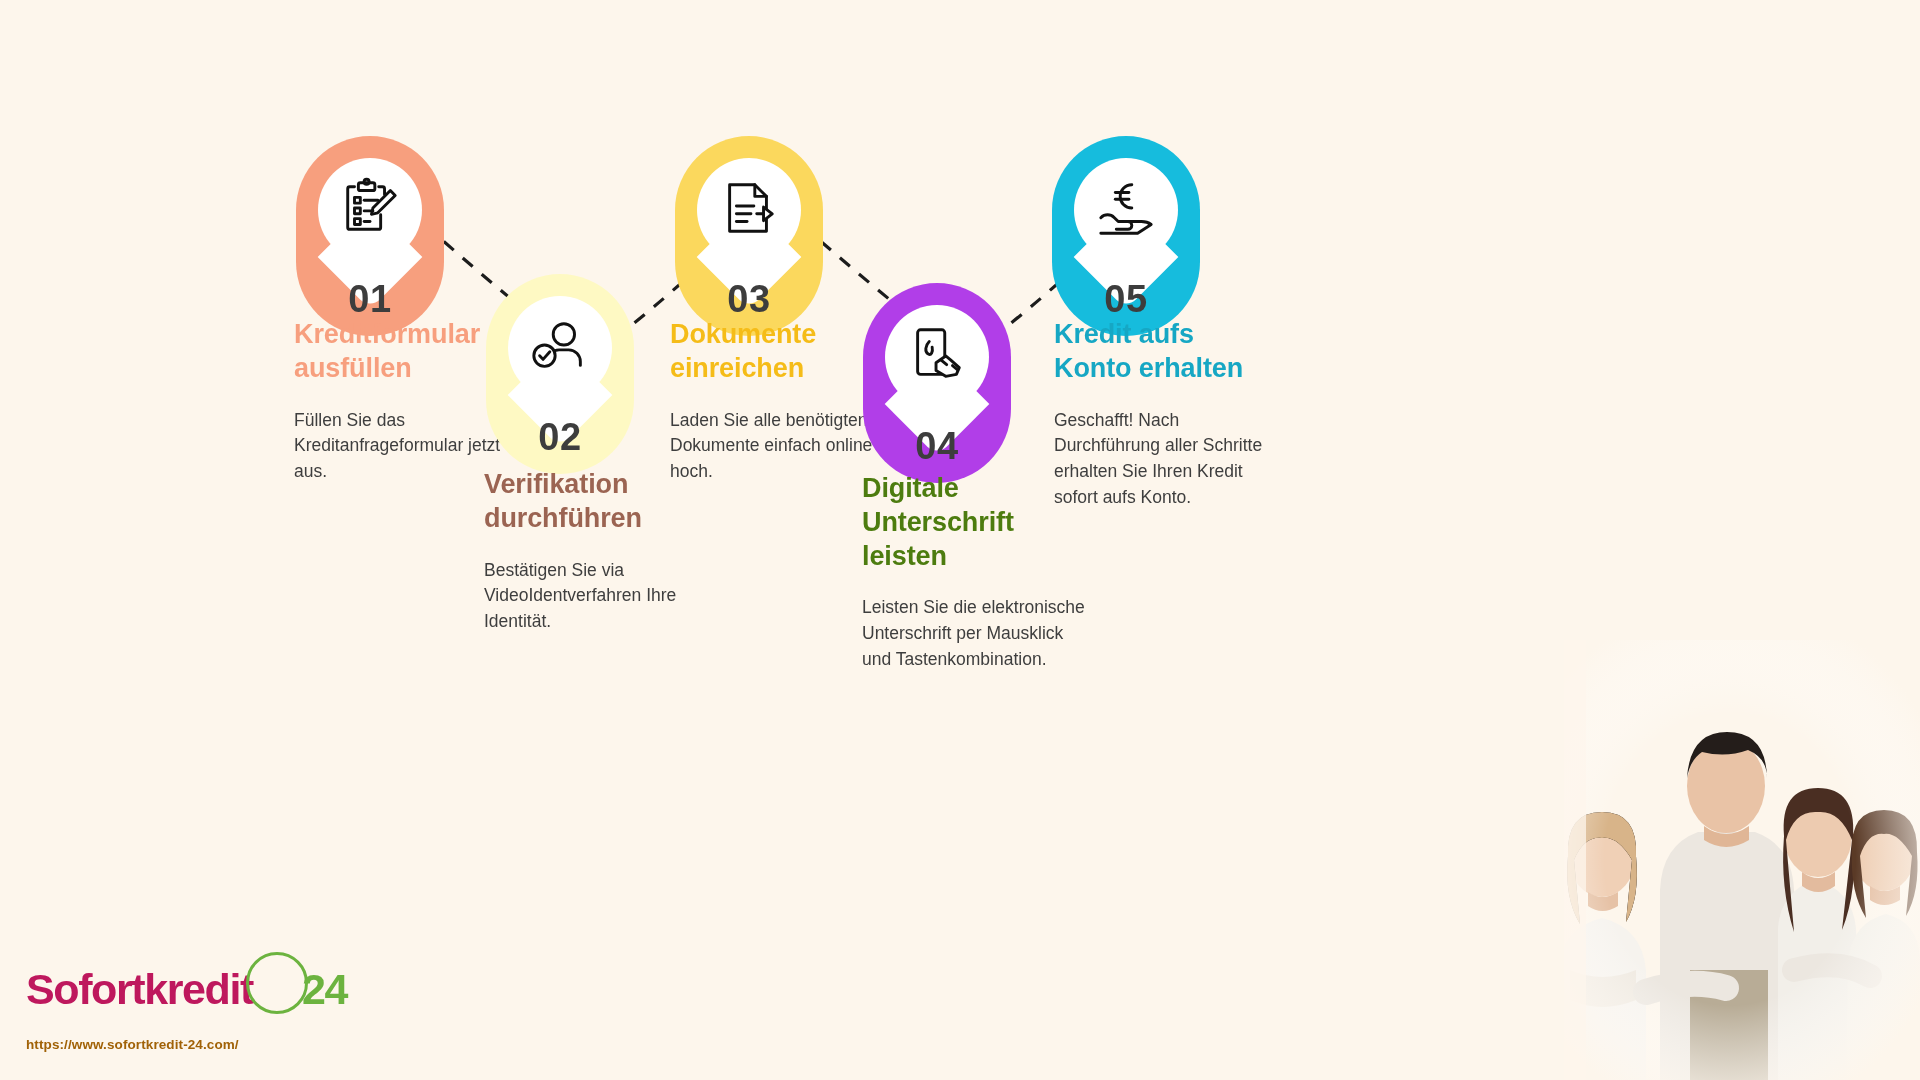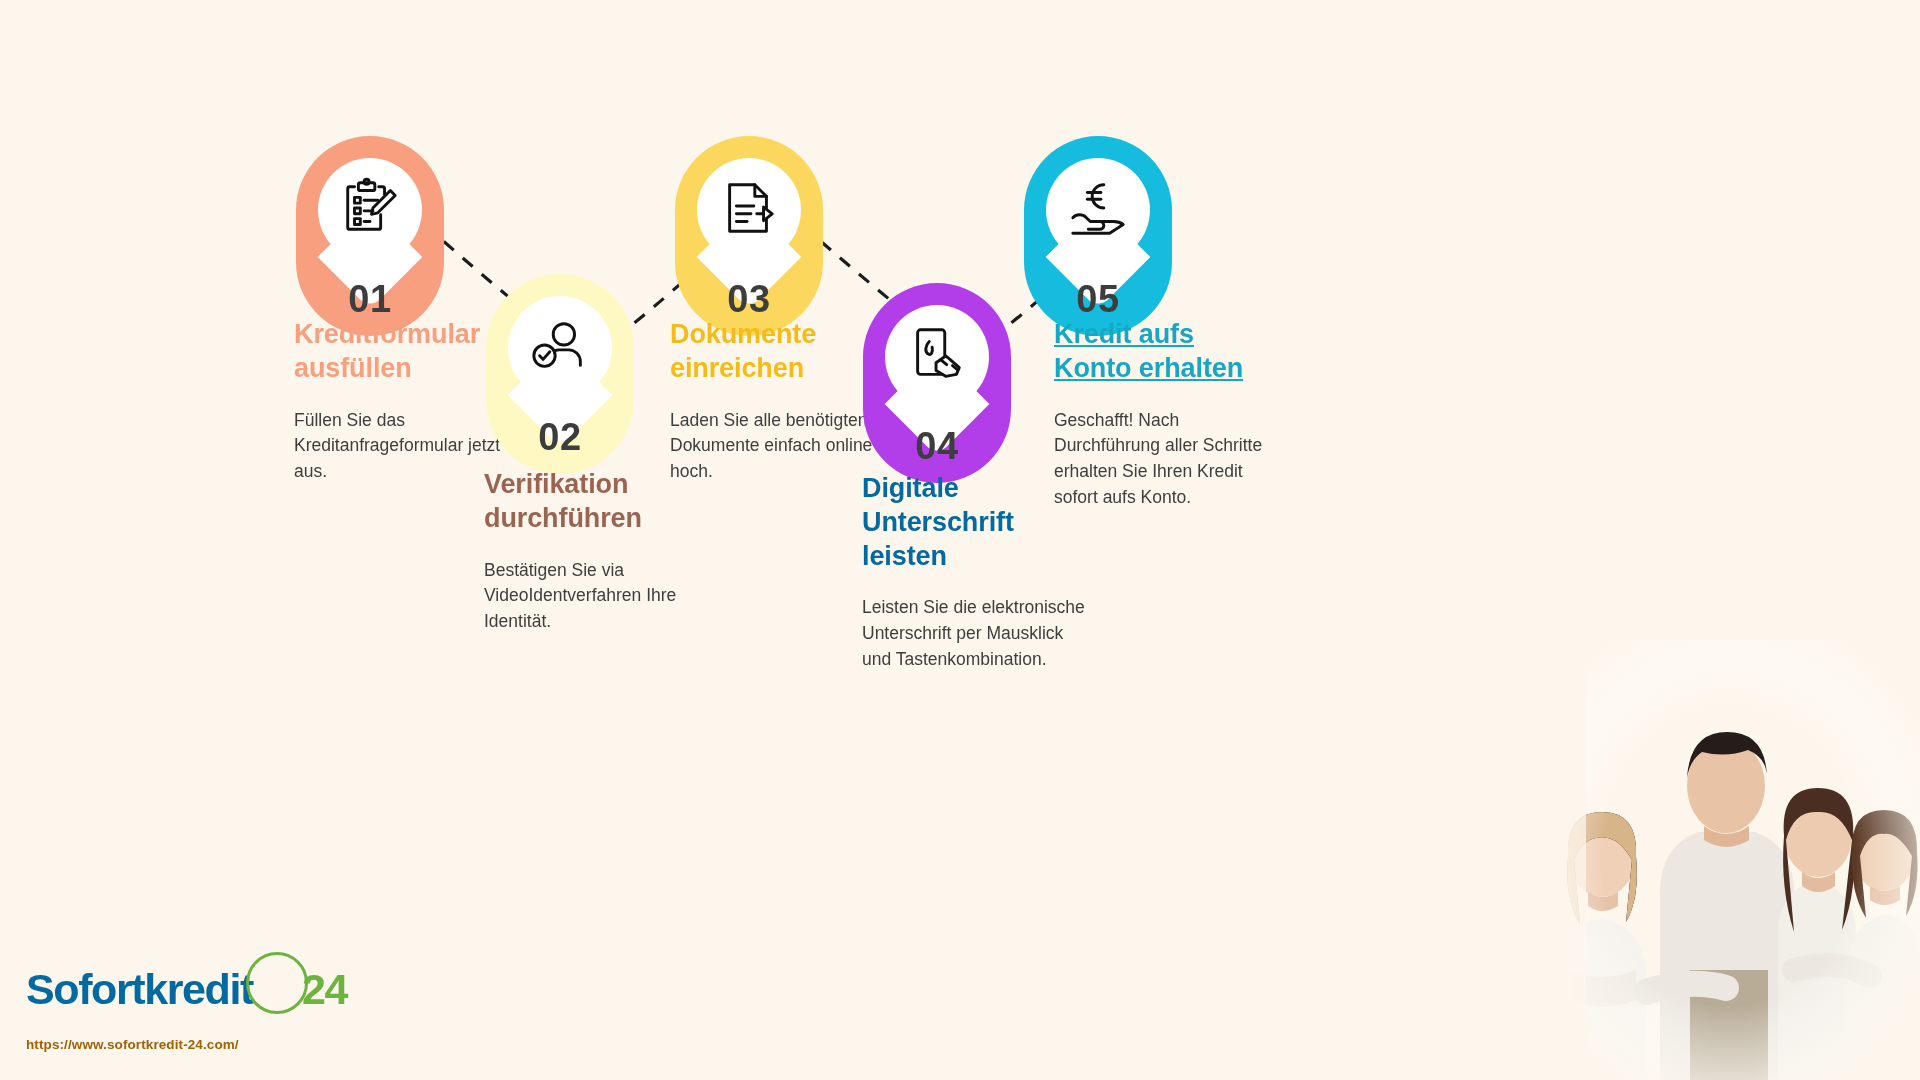--- a/index.html
+++ b/index.html
@@ -125,25 +125,25 @@
   #step-2 .pill  { left: 486px; top: 274px; background: #fef9c3; }
   #step-2 .step-text { left: 484px; top: 468px; }
   #step-2 .step-title { color: #9b6452; }
 
   #step-3 .pill  { left: 675px; top: 136px; background: #fbd85d; }
   #step-3 .step-text { left: 670px; top: 318px; }
   #step-3 .step-title { color: #f5bc18; }
 
   #step-4 .pill  { left: 863px; top: 283px; background: #b13ee8; }
   #step-4 .step-text { left: 862px; top: 472px; }
-  #step-4 .step-title { color: #0369a1; }
-
-  #step-5 .pill  { left: 1024px; top: 136px; background: #16bcdd; }
+  #step-4 .step-title { color: #4d7c0f; }
+
+  #step-5 .pill  { left: 1052px; top: 136px; background: #16bcdd; }
   #step-5 .step-text { left: 1054px; top: 318px; }
-  #step-5 .step-title { color: #16a7c4; text-decoration: underline; }
+  #step-5 .step-title { color: #16a7c4; }
 
   #step-2 .step-text, #step-4 .step-text { width: 232px; }
 
   
   #family-photo {
     position: absolute;
     right: 0;
     bottom: 0;
     width: 380px;
     height: 440px;
@@ -162,21 +162,21 @@
     display: flex;
     align-items: center;
     font-size: 43px;
     font-weight: bold;
     letter-spacing: -1.4px;
     line-height: 1;
     position: relative;
     height: 58px;
   }
   #brand-logo .word {
-    color: #0369a1;
+    color: #be185d;
   }
   #brand-logo .num-wrap {
     position: relative;
     margin-left: 2px;
   }
   #brand-logo .num {
     color: #6cb33f;
     position: relative;
     z-index: 2;
     margin-left: 47px;

